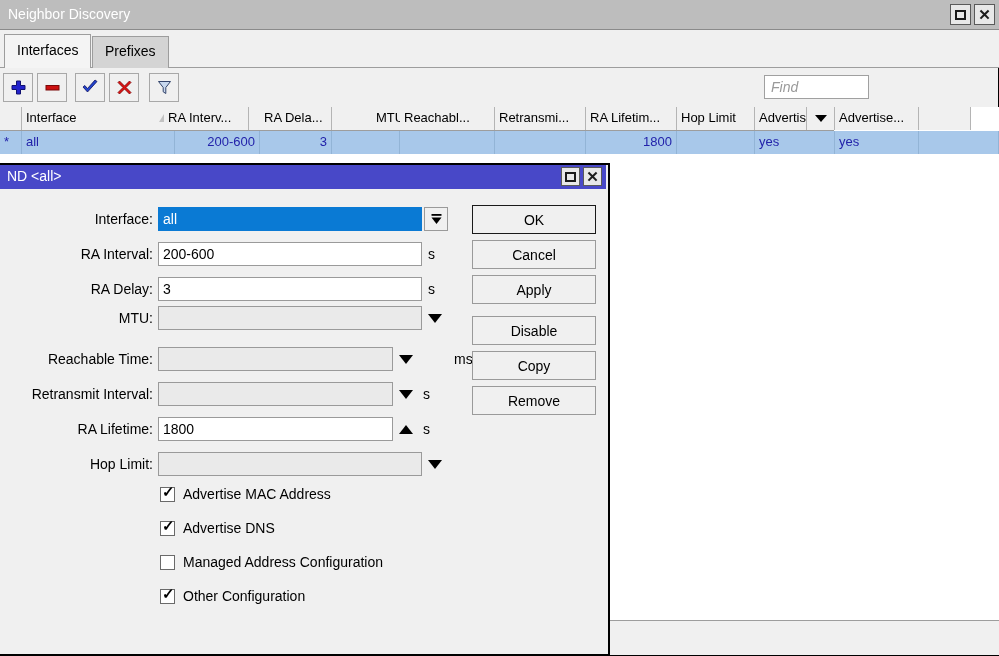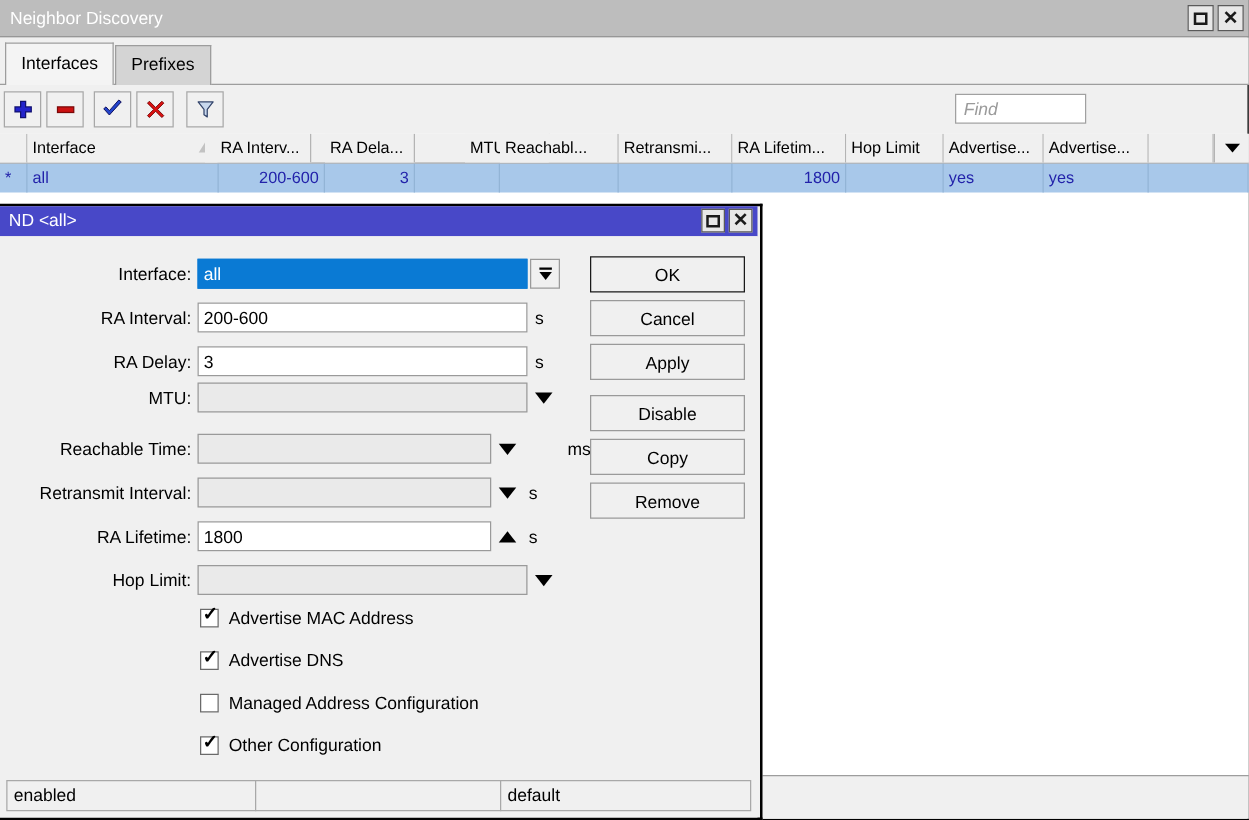--- a/index.html
+++ b/index.html
@@ -161,21 +161,21 @@
   #table-area {
     position: absolute;
     left: 0; top: 107px;
     width: 999px; height: 513px;
     background: #ffffff;
     overflow: hidden;
   }
   #table-header {
     position: absolute;
     left: 0; top: 0;
-    width: 999px; height: 24px;
+    width: 834px; height: 24px;
     background: #f0f0f0;
     border-bottom: 1px solid #9d9d9d;
     box-sizing: border-box;
   }
   .th {
     position: absolute;
     top: 0;
     height: 23px;
     box-sizing: border-box;
     border-right: 1px solid #b4b4b4;
@@ -455,21 +455,21 @@
     </div>
   </div>
 
   <div id="table-area">
     <div id="table-header">
       <div class="th" style="left:0px;width:22px;"></div>
       <div class="th" style="left:22px;width:153px;">
         <span>Interface</span>
         <span class="sort-arrow"></span>
       </div>
-      <div class="th" style="left:164px;width:85px;text-align:center;">RA Interv...</div>
+      <div class="th" style="left:164px;width:85px;">RA Interv...</div>
       <div class="th" style="left:260px;width:72px;">RA Dela...</div>
       <div class="th" style="left:336px;width:68px;margin-left:36px;">MTU</div>
       <div class="th" style="left:400px;width:95px;">Reachabl...</div>
       <div class="th" style="left:495px;width:91px;">Retransmi...</div>
       <div class="th" style="left:586px;width:91px;">RA Lifetim...</div>
       <div class="th" style="left:677px;width:78px;">Hop Limit</div>
       <div class="th" style="left:755px;width:80px;">Advertise...</div>
       <div class="th" style="left:835px;width:84px;">Advertise...</div>
       <div class="th" style="left:919px;width:52px;"></div>
       <div id="header-menu-btn">
@@ -591,22 +591,17 @@
         <span class="cb-label">Other Configuration</span>
       </div>
 
       <div class="dlg-btn default" style="top:16px;">OK</div>
       <div class="dlg-btn" style="top:86px;">Apply</div>
       <div class="dlg-btn" style="top:51px;">Cancel</div>
       <div class="dlg-btn" style="top:127px;">Disable</div>
       <div class="dlg-btn" style="top:162px;">Copy</div>
       <div class="dlg-btn" style="top:197px;">Remove</div>
 
-      <div id="dlg-statusbar">
-        <div class="status-cell" style="left:0px;width:200px;">enabled</div>
-        <div class="status-cell" style="left:199px;width:197px;"></div>
-        <div class="status-cell" style="left:395px;width:201px;">default</div>
-      </div>
 
     </div>
   </div>
 
 </div>
 
 </body></html>

